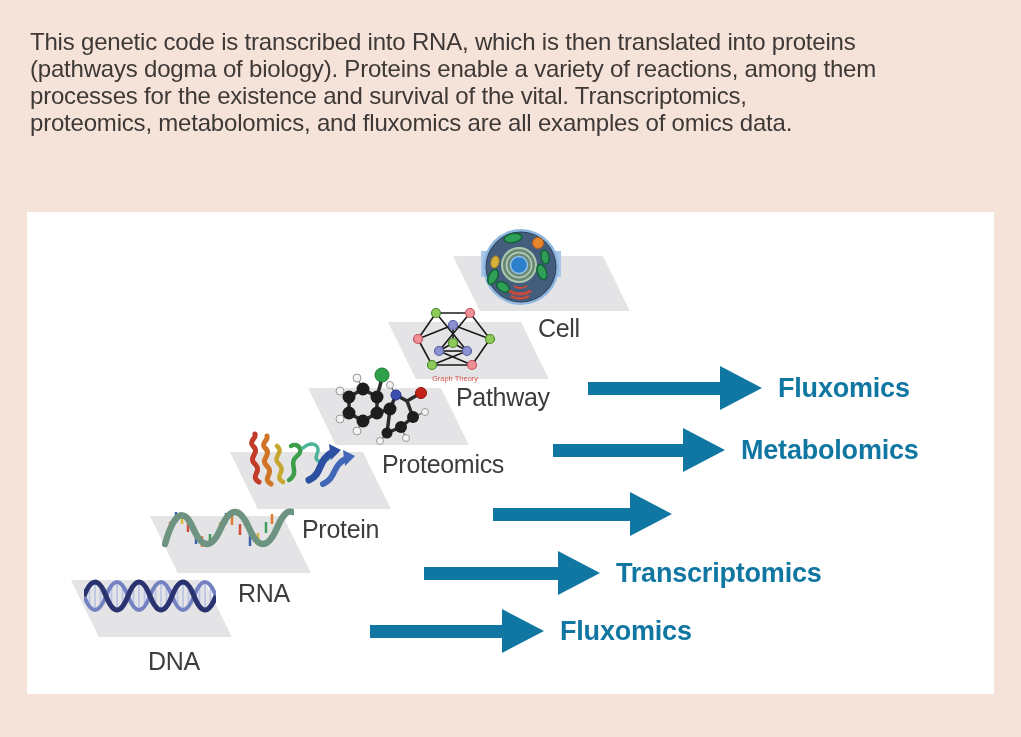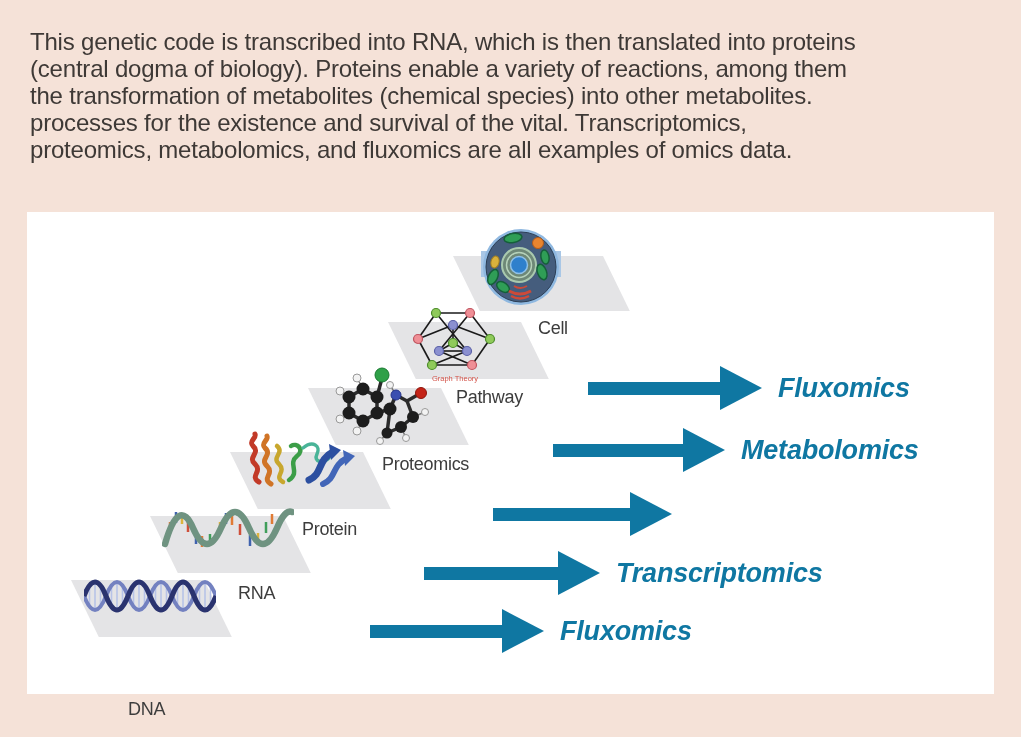--- a/index.html
+++ b/index.html
@@ -32,54 +32,53 @@
   .plane-cell{left:453px;top:256px;width:150px;height:55px;}
   .icon{position:absolute;z-index:3;}
   .icon-dna{left:84px;top:576px;}
   .icon-rna{left:162px;top:502px;}
   .icon-protein{left:243px;top:430px;}
   .icon-metabolite{left:333px;top:365px;}
   .icon-pathway{left:412px;top:303px;}
   .icon-cell{left:481px;top:227px;}
   .step-label{
     position:absolute;z-index:3;color:var(--label,#3d3d3d);
-    font-size:18px;line-height:25px;letter-spacing:-0.3px;white-space:nowrap;
-  }
-  .label-dna{left:128px;top:649px;margin-top:48px;}
+    font-size:25px;line-height:25px;letter-spacing:-0.3px;white-space:nowrap;
+  }
+  .label-dna{left:148px;top:649px;}
   .label-rna{left:238px;top:581px;}
   .label-protein{left:302px;top:517px;}
   .label-metabolite{left:382px;top:452px;}
   .label-pathway{left:456px;top:385px;}
   .label-cell{left:538px;top:316px;}
   .omics{
     position:absolute;height:44px;display:flex;align-items:center;z-index:4;
   }
   .omics .shaft{height:13px;background:var(--accent,#0f77a2);}
   .omics .head{
     width:0;height:0;
     border-top:22px solid transparent;border-bottom:22px solid transparent;
     border-left:42px solid var(--accent,#0f77a2);
   }
   .omics .omics-label{
     margin-left:16px;color:var(--accent,#0f77a2);
-    font-size:27px;font-weight:700;white-space:nowrap;letter-spacing:-0.2px;font-style:italic;
+    font-size:27px;font-weight:700;white-space:nowrap;letter-spacing:-0.2px;
   }
   .omics-genomics{left:370px;top:609px;}       .omics-genomics .shaft{width:132px;}
   .omics-transcriptomics{left:424px;top:551px;text-align:center;}.omics-transcriptomics .shaft{width:134px;}
   .omics-proteomics{left:493px;top:492px;}     .omics-proteomics .shaft{width:137px;}
   .omics-metabolomics{left:553px;top:428px;}   .omics-metabolomics .shaft{width:130px;}
   .omics-fluxomics{left:588px;top:366px;}      .omics-fluxomics .shaft{width:132px;}
 </style>
 </head>
 <body>
 
 <div class="intro">
   <div>This genetic code is transcribed into RNA, which is then translated into proteins</div>
-  <div>(central dogma of biology). Proteins enable a variety of reactions, among them</div>
-  <div>the transformation of metabolites (chemical species) into other metabolites.</div>
+  <div>(pathways dogma of biology). Proteins enable a variety of reactions, among them</div>
   <div>processes for the existence and survival of the vital. Transcriptomics,</div>
   <div>proteomics, metabolomics, and fluxomics are all examples of omics data.</div>
 </div>
 
 <div class="panel"></div>
 
 <div class="plane plane-dna"></div>
 <div class="plane plane-rna"></div>
 <div class="plane plane-protein"></div>
 <div class="plane plane-metabolite"></div>

